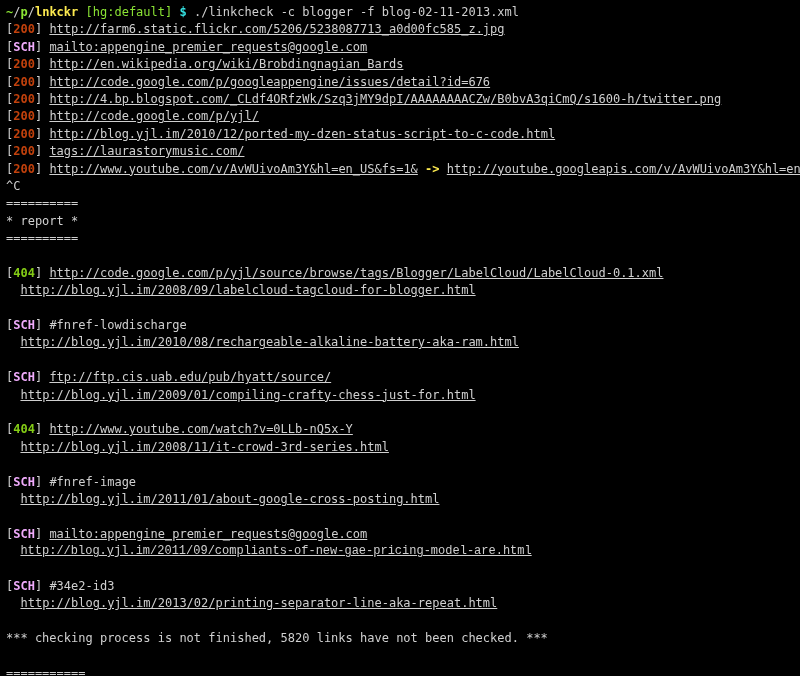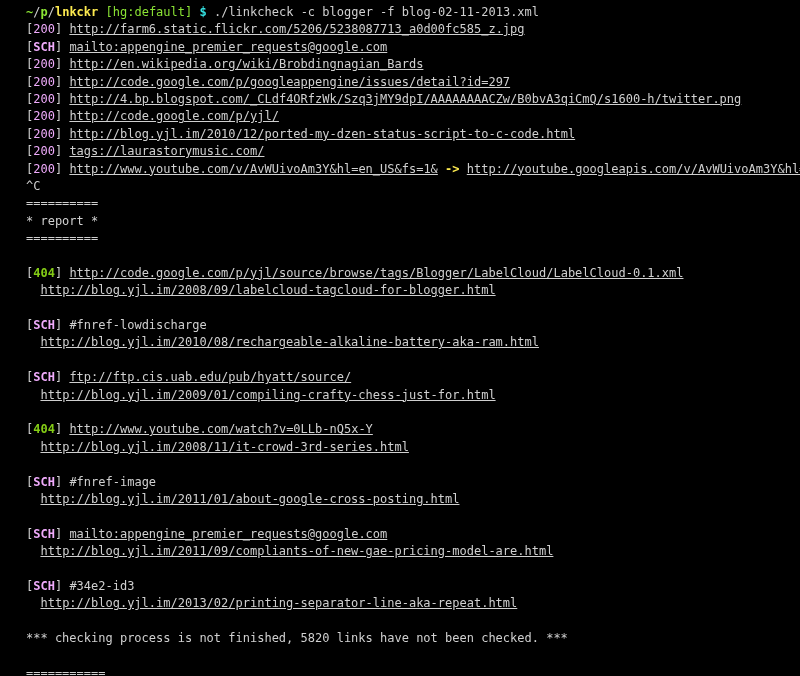--- a/index.html
+++ b/index.html
@@ -13,46 +13,45 @@
       font-family: 'DejaVu Sans Mono', 'Consolas', 'Courier New', monospace;
       font-size: 12px;
       line-height: 1.45;
       padding: 4px 6px;
       width: 800px;
       white-space: nowrap;
       overflow: hidden;
     }
     .line {
       display: block;
-      margin-left: 20px;
     }
     .white { color: #d0d0d0; }
     .link { text-decoration: underline; color: #d0d0d0; text-align: center; }
     .prompt-path { color: #8ae234; font-weight: bold; }
     .prompt-repo { color: #fce94f; font-weight: bold; }
     .prompt-hg { color: #8ae234; }
     .prompt-dollar { color: #34e2e2; font-weight: bold; }
-    .code-200 { color: #f0abfc; font-weight: normal; }
+    .code-200 { color: #c2410c; font-weight: bold; }
     .code-SCH { color: #f0abfc; font-weight: bold; }
     .code-404 { color: #84cc16; font-weight: bold; }
     .arrow { color: #fce94f; font-weight: bold; }
     .bracket { color: #d0d0d0; }
   </style>
 </head>
 <body>
 
 <div class="line">
   <span class="prompt-path">~</span><span class="white">/</span><span class="prompt-path">p</span><span class="white">/</span><span class="prompt-repo">lnkckr</span> <span class="prompt-hg">[hg:default]</span> <span class="prompt-dollar">$</span> <span class="white">./linkcheck -c blogger -f blog-02-11-2013.xml</span>
 </div>
 
 <div id="links-container">
     <div class="line"><span class="bracket">[</span><span class="code-200">200</span><span class="bracket">]</span>  <span class="link">http://farm6.static.flickr.com/5206/5238087713_a0d00fc585_z.jpg</span></div>
     <div class="line"><span class="bracket">[</span><span class="code-SCH">SCH</span><span class="bracket">]</span>  <span class="link">mailto:appengine_premier_requests@google.com</span></div>
     <div class="line"><span class="bracket">[</span><span class="code-200">200</span><span class="bracket">]</span>  <span class="link">http://en.wikipedia.org/wiki/Brobdingnagian_Bards</span></div>
-    <div class="line"><span class="bracket">[</span><span class="code-200">200</span><span class="bracket">]</span>  <span class="link">http://code.google.com/p/googleappengine/issues/detail?id=297</span></div>
+    <div class="line"><span class="bracket">[</span><span class="code-200">200</span><span class="bracket">]</span>  <span class="link">http://code.google.com/p/googleappengine/issues/detail?id=676</span></div>
     <div class="line"><span class="bracket">[</span><span class="code-200">200</span><span class="bracket">]</span>  <span class="link">http://4.bp.blogspot.com/_CLdf4ORfzWk/Szq3jMY9dpI/AAAAAAAACZw/B0bvA3qiCmQ/s1600-h/twitter.png</span></div>
     <div class="line"><span class="bracket">[</span><span class="code-200">200</span><span class="bracket">]</span>  <span class="link">http://code.google.com/p/yjl/</span></div>
     <div class="line"><span class="bracket">[</span><span class="code-200">200</span><span class="bracket">]</span>  <span class="link">http://blog.yjl.im/2010/12/ported-my-dzen-status-script-to-c-code.html</span></div>
     <div class="line"><span class="bracket">[</span><span class="code-200">200</span><span class="bracket">]</span>  <span class="link">tags://laurastorymusic.com/</span></div>
     <div class="line"><span class="bracket">[</span><span class="code-200">200</span><span class="bracket">]</span>  <span class="link">http://www.youtube.com/v/AvWUivoAm3Y&amp;hl=en_US&amp;fs=1&amp;</span> <span class="arrow">-&gt;</span> <span class="link">http://youtube.googleapis.com/v/AvWUivoAm3Y&amp;hl=en_US&amp;fs=1&amp;</span></div>
   </div>
 
 <div class="line">^C</div>
 
 <div class="line">==========</div>
@@ -70,21 +69,21 @@
     <div class="line"><span class="bracket">[</span><span class="code-SCH">SCH</span><span class="bracket">]</span> <span class="link">ftp://ftp.cis.uab.edu/pub/hyatt/source/</span></div>
     <div class="line" style="white-space: pre;">  <span class="link">http://blog.yjl.im/2009/01/compiling-crafty-chess-just-for.html</span></div>
     <div class="line">&nbsp;</div>
     <div class="line"><span class="bracket">[</span><span class="code-404">404</span><span class="bracket">]</span> <span class="link">http://www.youtube.com/watch?v=0LLb-nQ5x-Y</span></div>
     <div class="line" style="white-space: pre;">  <span class="link">http://blog.yjl.im/2008/11/it-crowd-3rd-series.html</span></div>
     <div class="line">&nbsp;</div>
     <div class="line"><span class="bracket">[</span><span class="code-SCH">SCH</span><span class="bracket">]</span> <span class="">#fnref-image</span></div>
     <div class="line" style="white-space: pre;">  <span class="link">http://blog.yjl.im/2011/01/about-google-cross-posting.html</span></div>
     <div class="line">&nbsp;</div>
     <div class="line"><span class="bracket">[</span><span class="code-SCH">SCH</span><span class="bracket">]</span> <span class="link">mailto:appengine_premier_requests@google.com</span></div>
-    <div class="line" style="white-space: pre;">  <span class="link">http://blog.yjl.im/2011/09/compliants-of-new-gae-pricing-model-are.html</span></div>
+    <div class="line" style="white-space: pre; font-family: Liberation Mono, monospace;">  <span class="link">http://blog.yjl.im/2011/09/compliants-of-new-gae-pricing-model-are.html</span></div>
     <div class="line">&nbsp;</div>
     <div class="line"><span class="bracket">[</span><span class="code-SCH">SCH</span><span class="bracket">]</span> <span class="">#34e2-id3</span></div>
     <div class="line" style="white-space: pre;">  <span class="link">http://blog.yjl.im/2013/02/printing-separator-line-aka-repeat.html</span></div>
     <div class="line">&nbsp;</div>
   </div>
 
 <div class="line">*** checking process is not finished, 5820 links have not been checked. ***</div>
 <div class="line">&nbsp;</div>
 
 <div class="line">===========</div>

